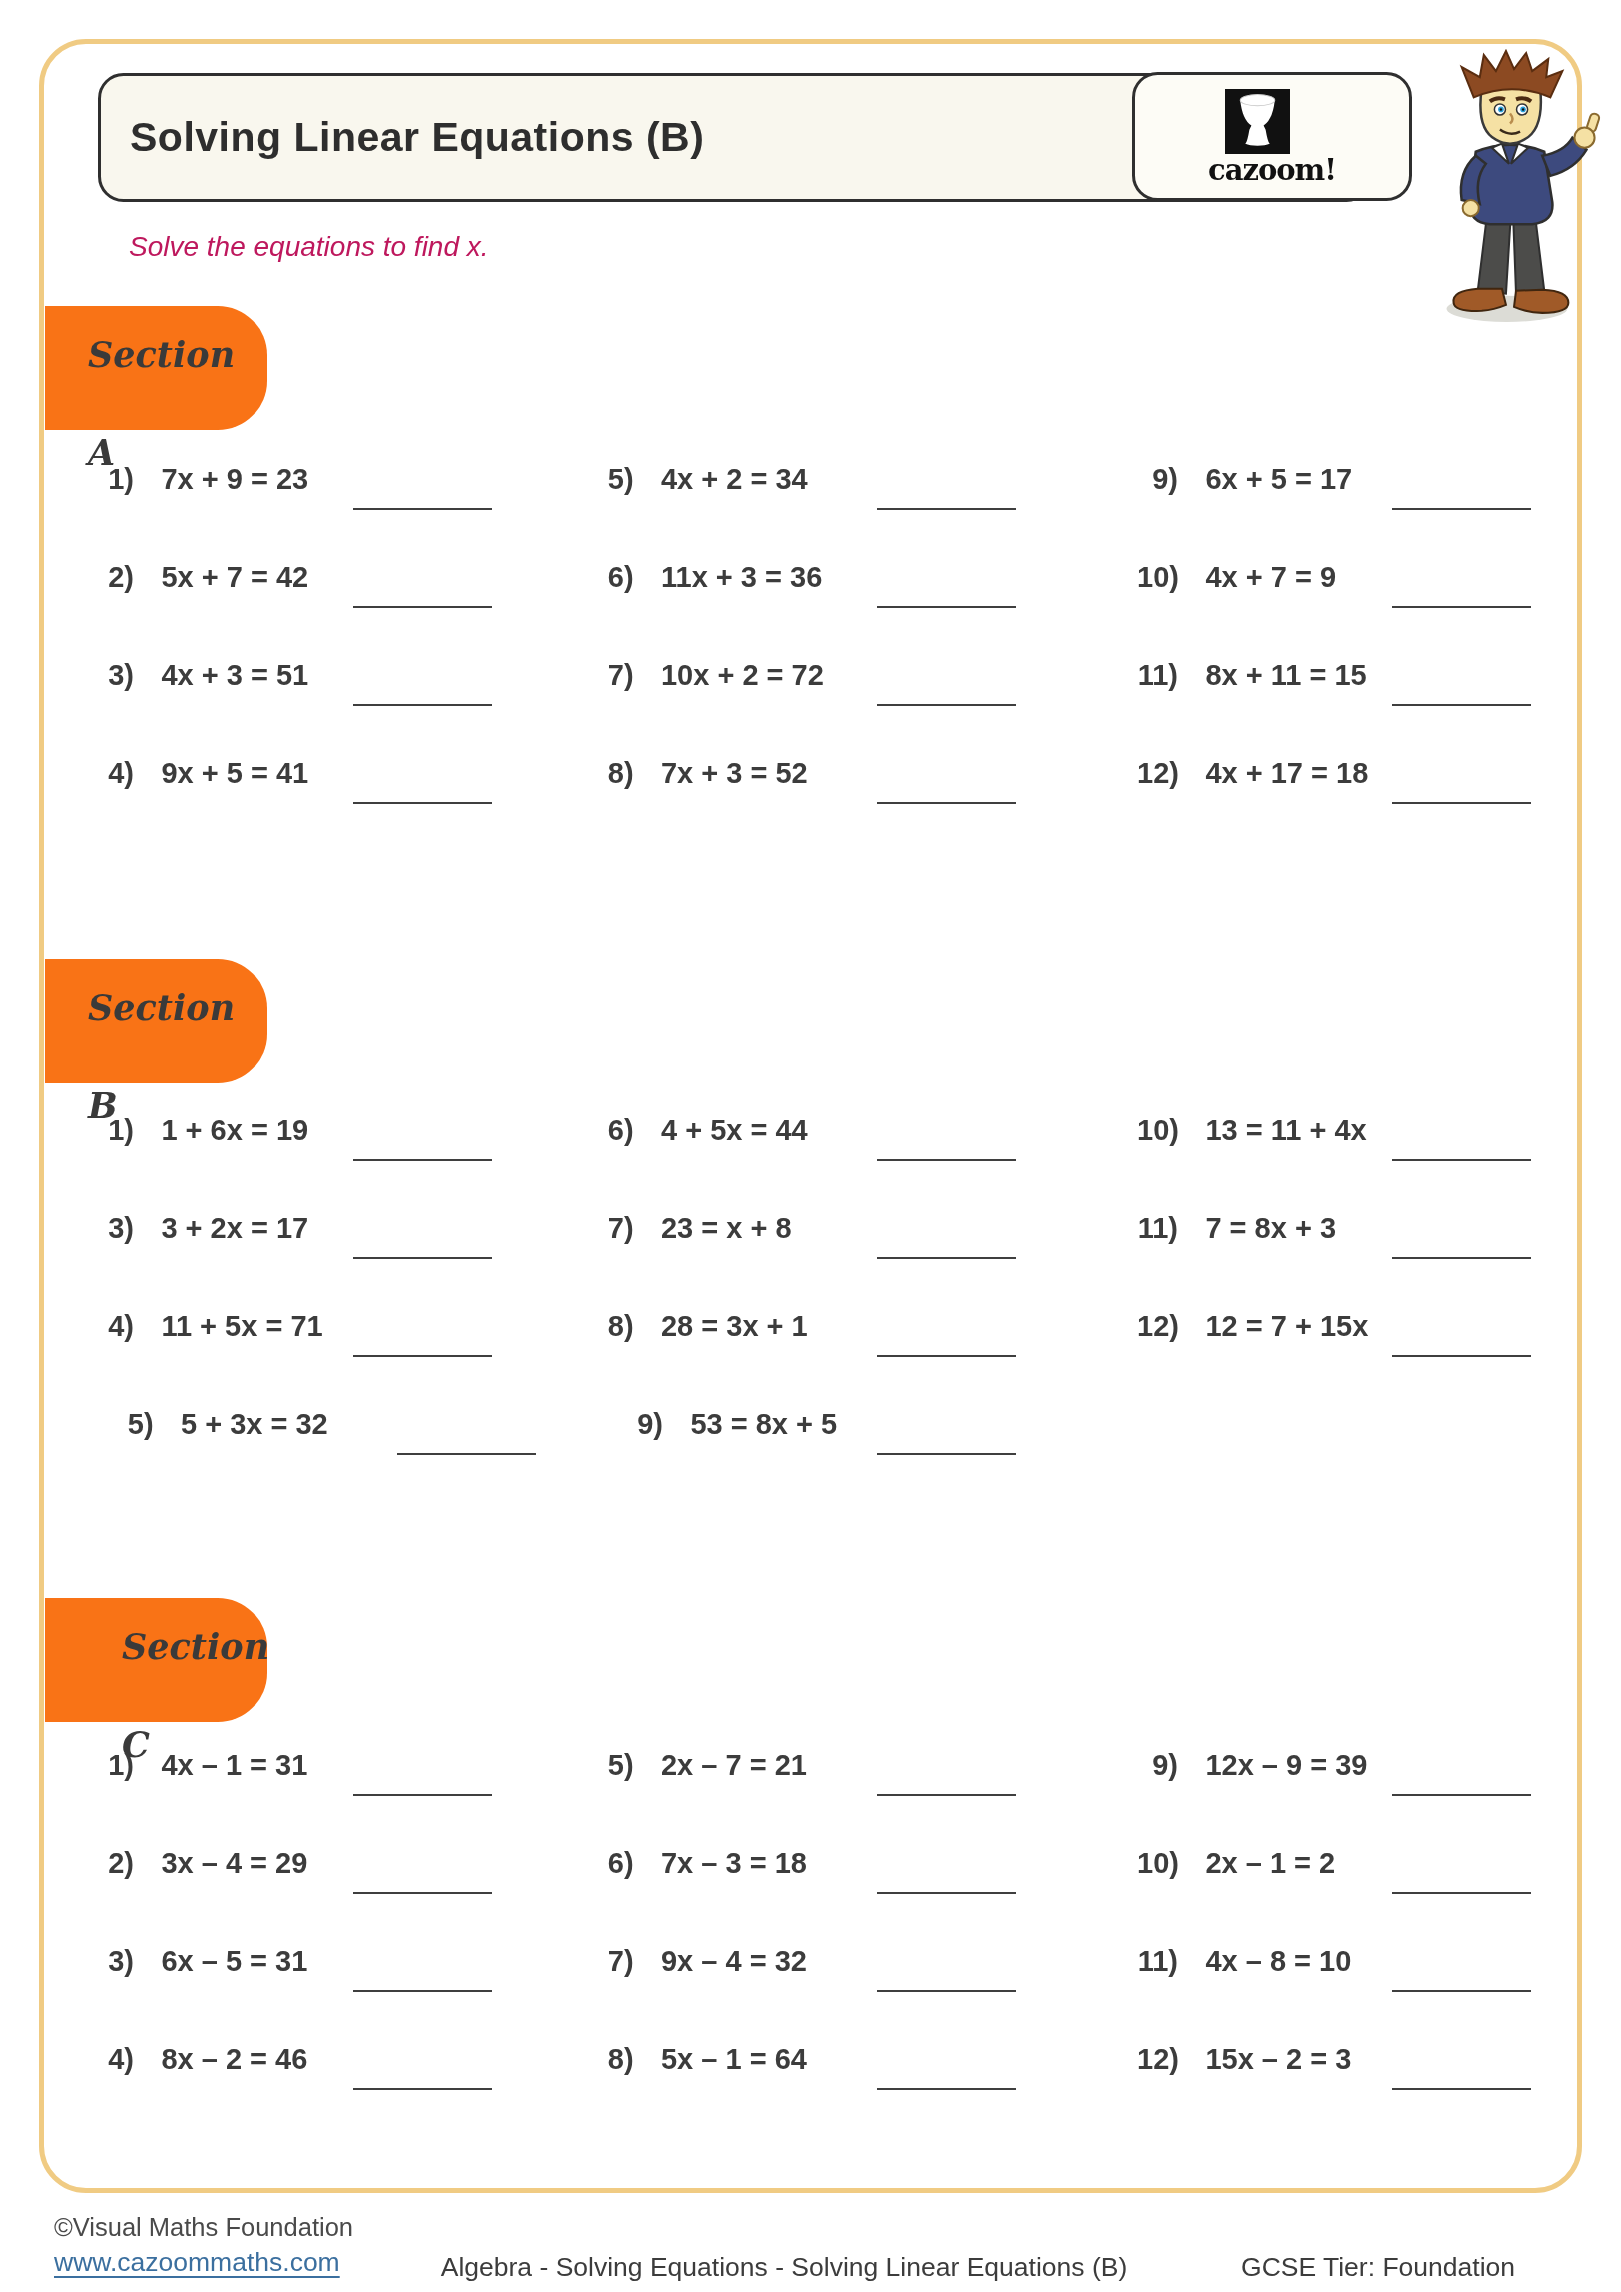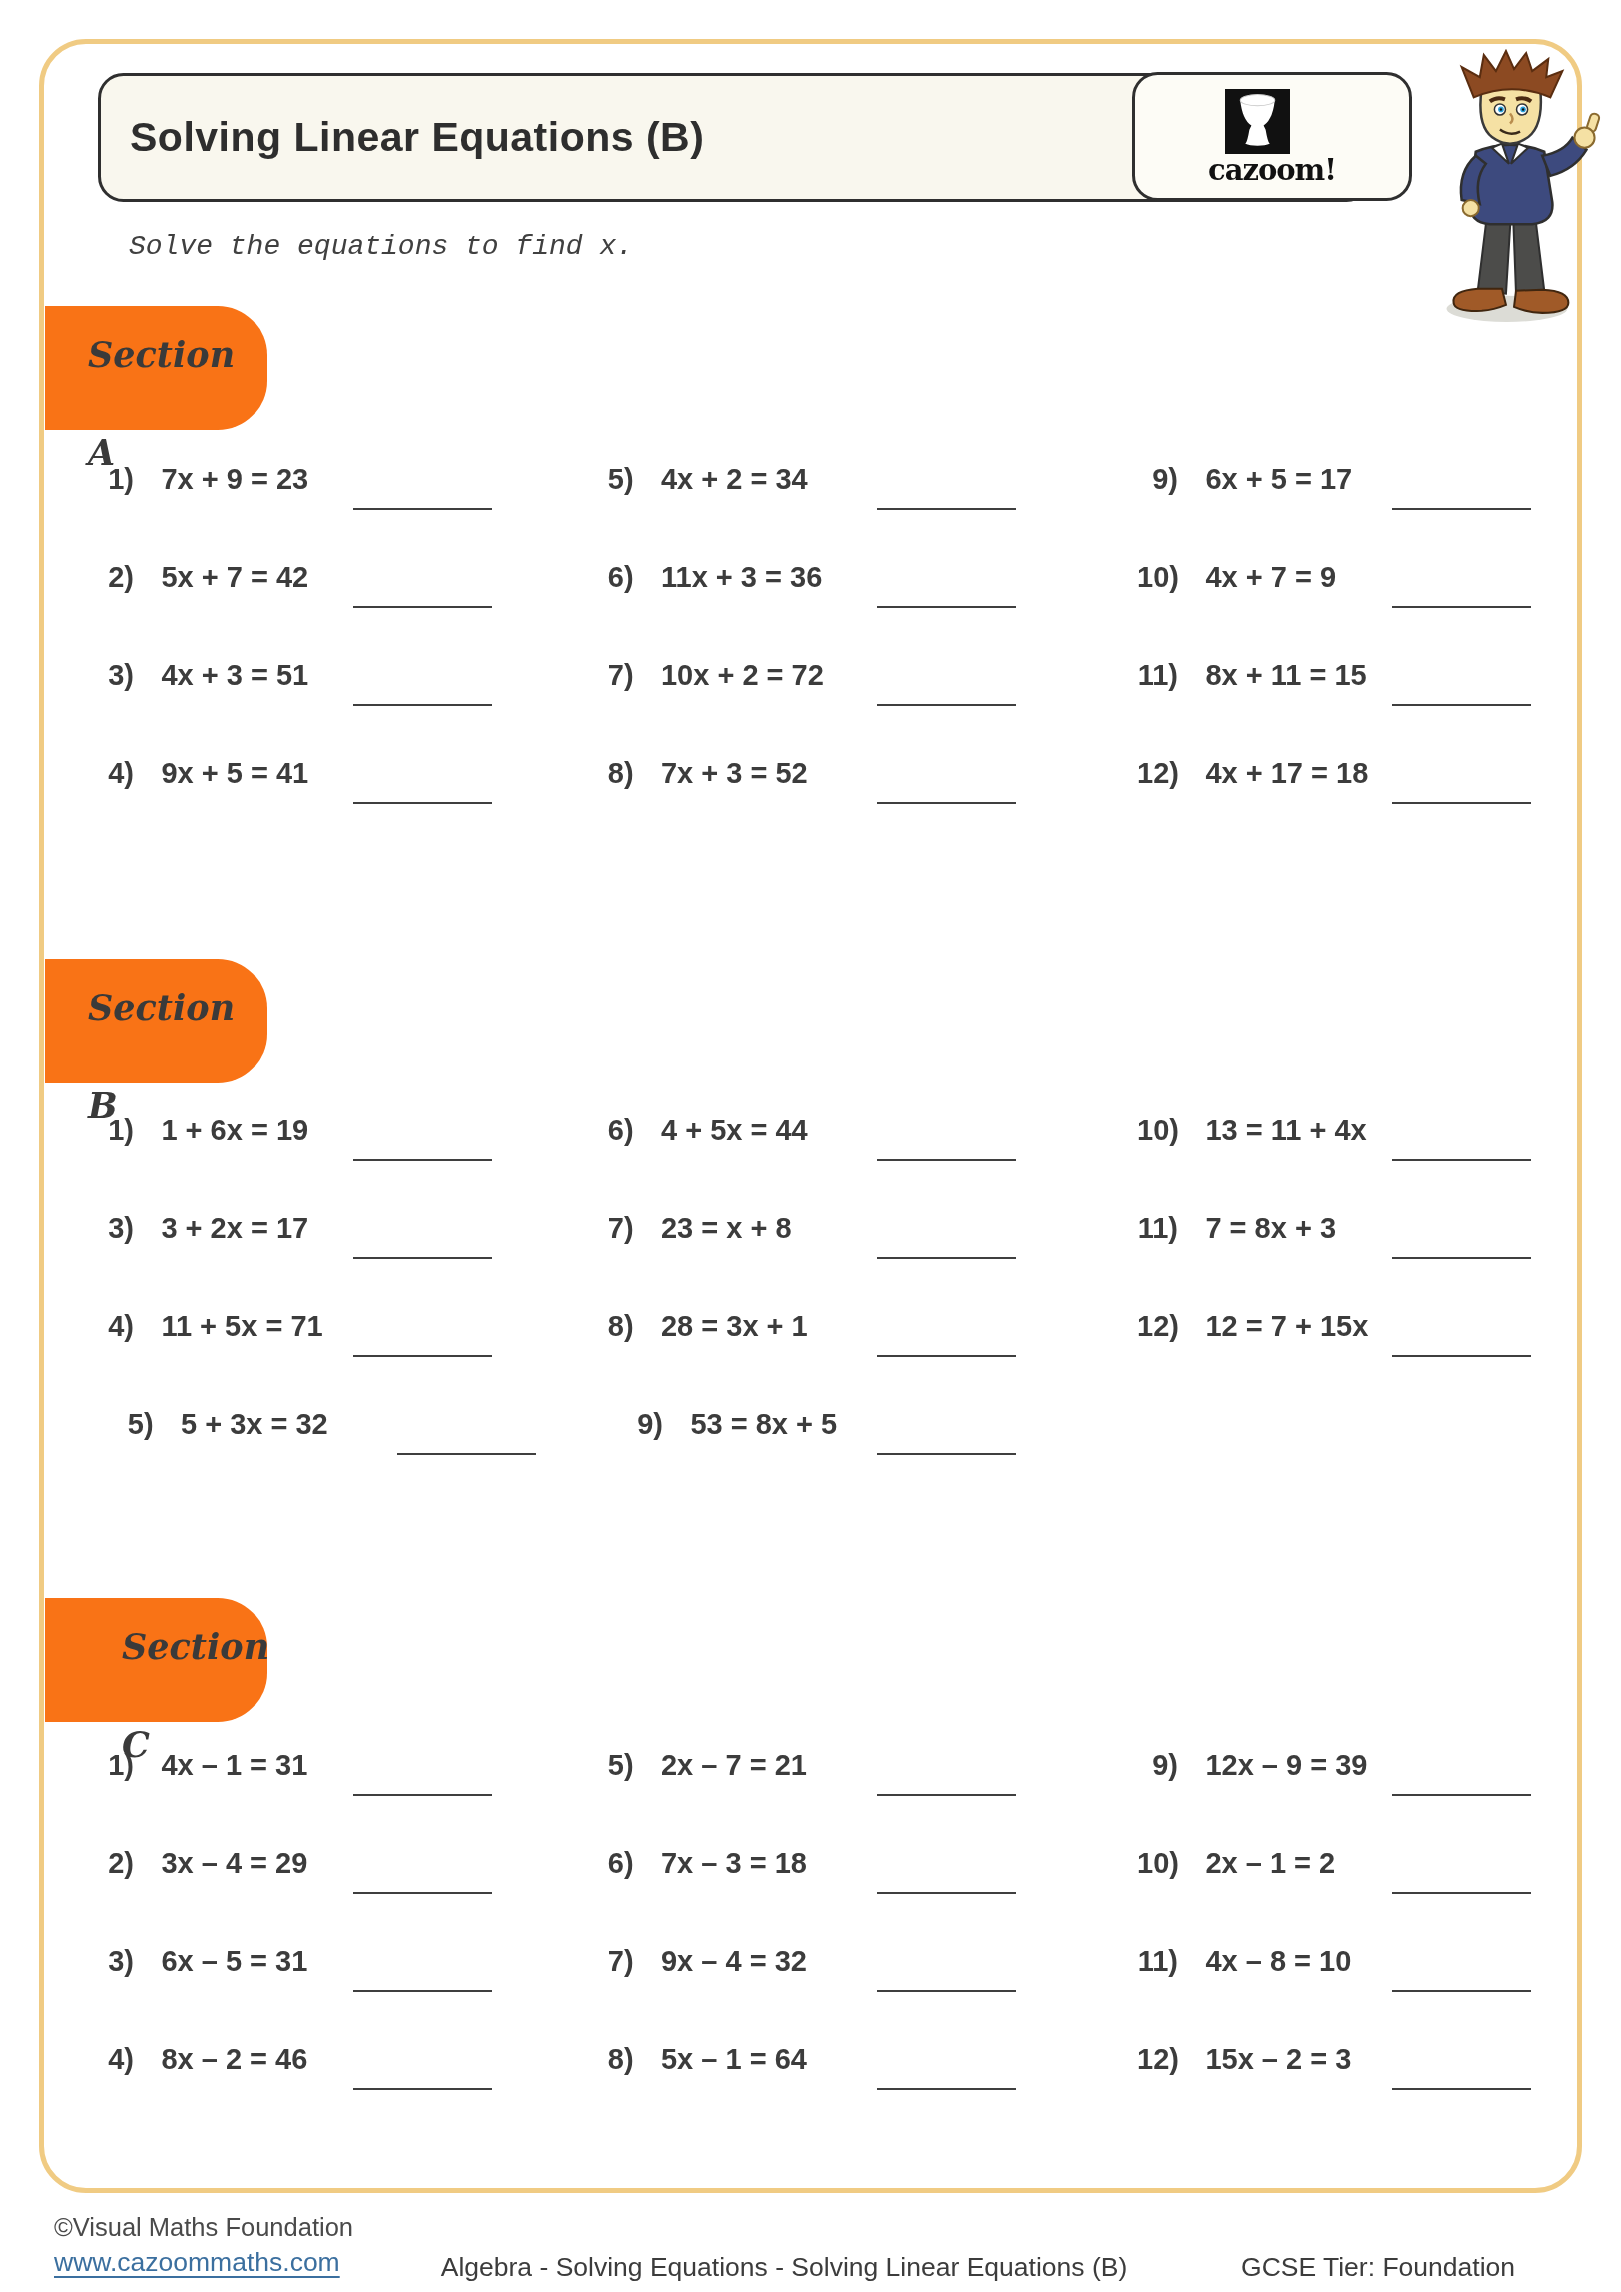--- a/index.html
+++ b/index.html
@@ -19,22 +19,22 @@
   .logo-box { position:absolute; left:1031px; top:-3.9px; width:280px; height:129px;
               background:#FDFCF6; border:3.9px solid #2F2F2F; border-radius:25.5px; }
   .logo-icon { position:absolute; left:90px; top:13.7px; width:65px; height:65px; }
   .logo-text { position:absolute; left:0; right:0; top:78px; text-align:center;
                font-family:"DejaVu Serif", serif; font-weight:bold; font-size:29px;
                letter-spacing:-1px; color:#111; }
 
   
   .mascot { position:absolute; left:1409px; top:49px; width:206px; height:282px; z-index:4; }
 
-  .instruction { position:absolute; left:129px; top:231px; font-family:Liberation Mono, monospace;
-                 font-style:italic; font-size:28px; color:#404040; z-index:3; }
+  .instruction { position:absolute; left:129px; top:231px; font-family:Liberation Sans, sans-serif;
+                 font-style:italic; font-size:28px; color:#be185d; z-index:3; }
 
   
   .badge { position:absolute; left:45px; width:222px; height:124px; background:#f97316;
            border-radius:0 49px 49px 0; z-index:2; }
   .badge span { display:block; line-height:98px; padding-left:43px;
                 font-family:"DejaVu Serif", serif; font-style:italic; font-weight:bold;
                 font-size:35px; color:#3A3A3A; }
   .badge-a { top:306px; } .badge-b { top:959px; } .badge-c { top:1598px;padding-left:34px; }
 
   

